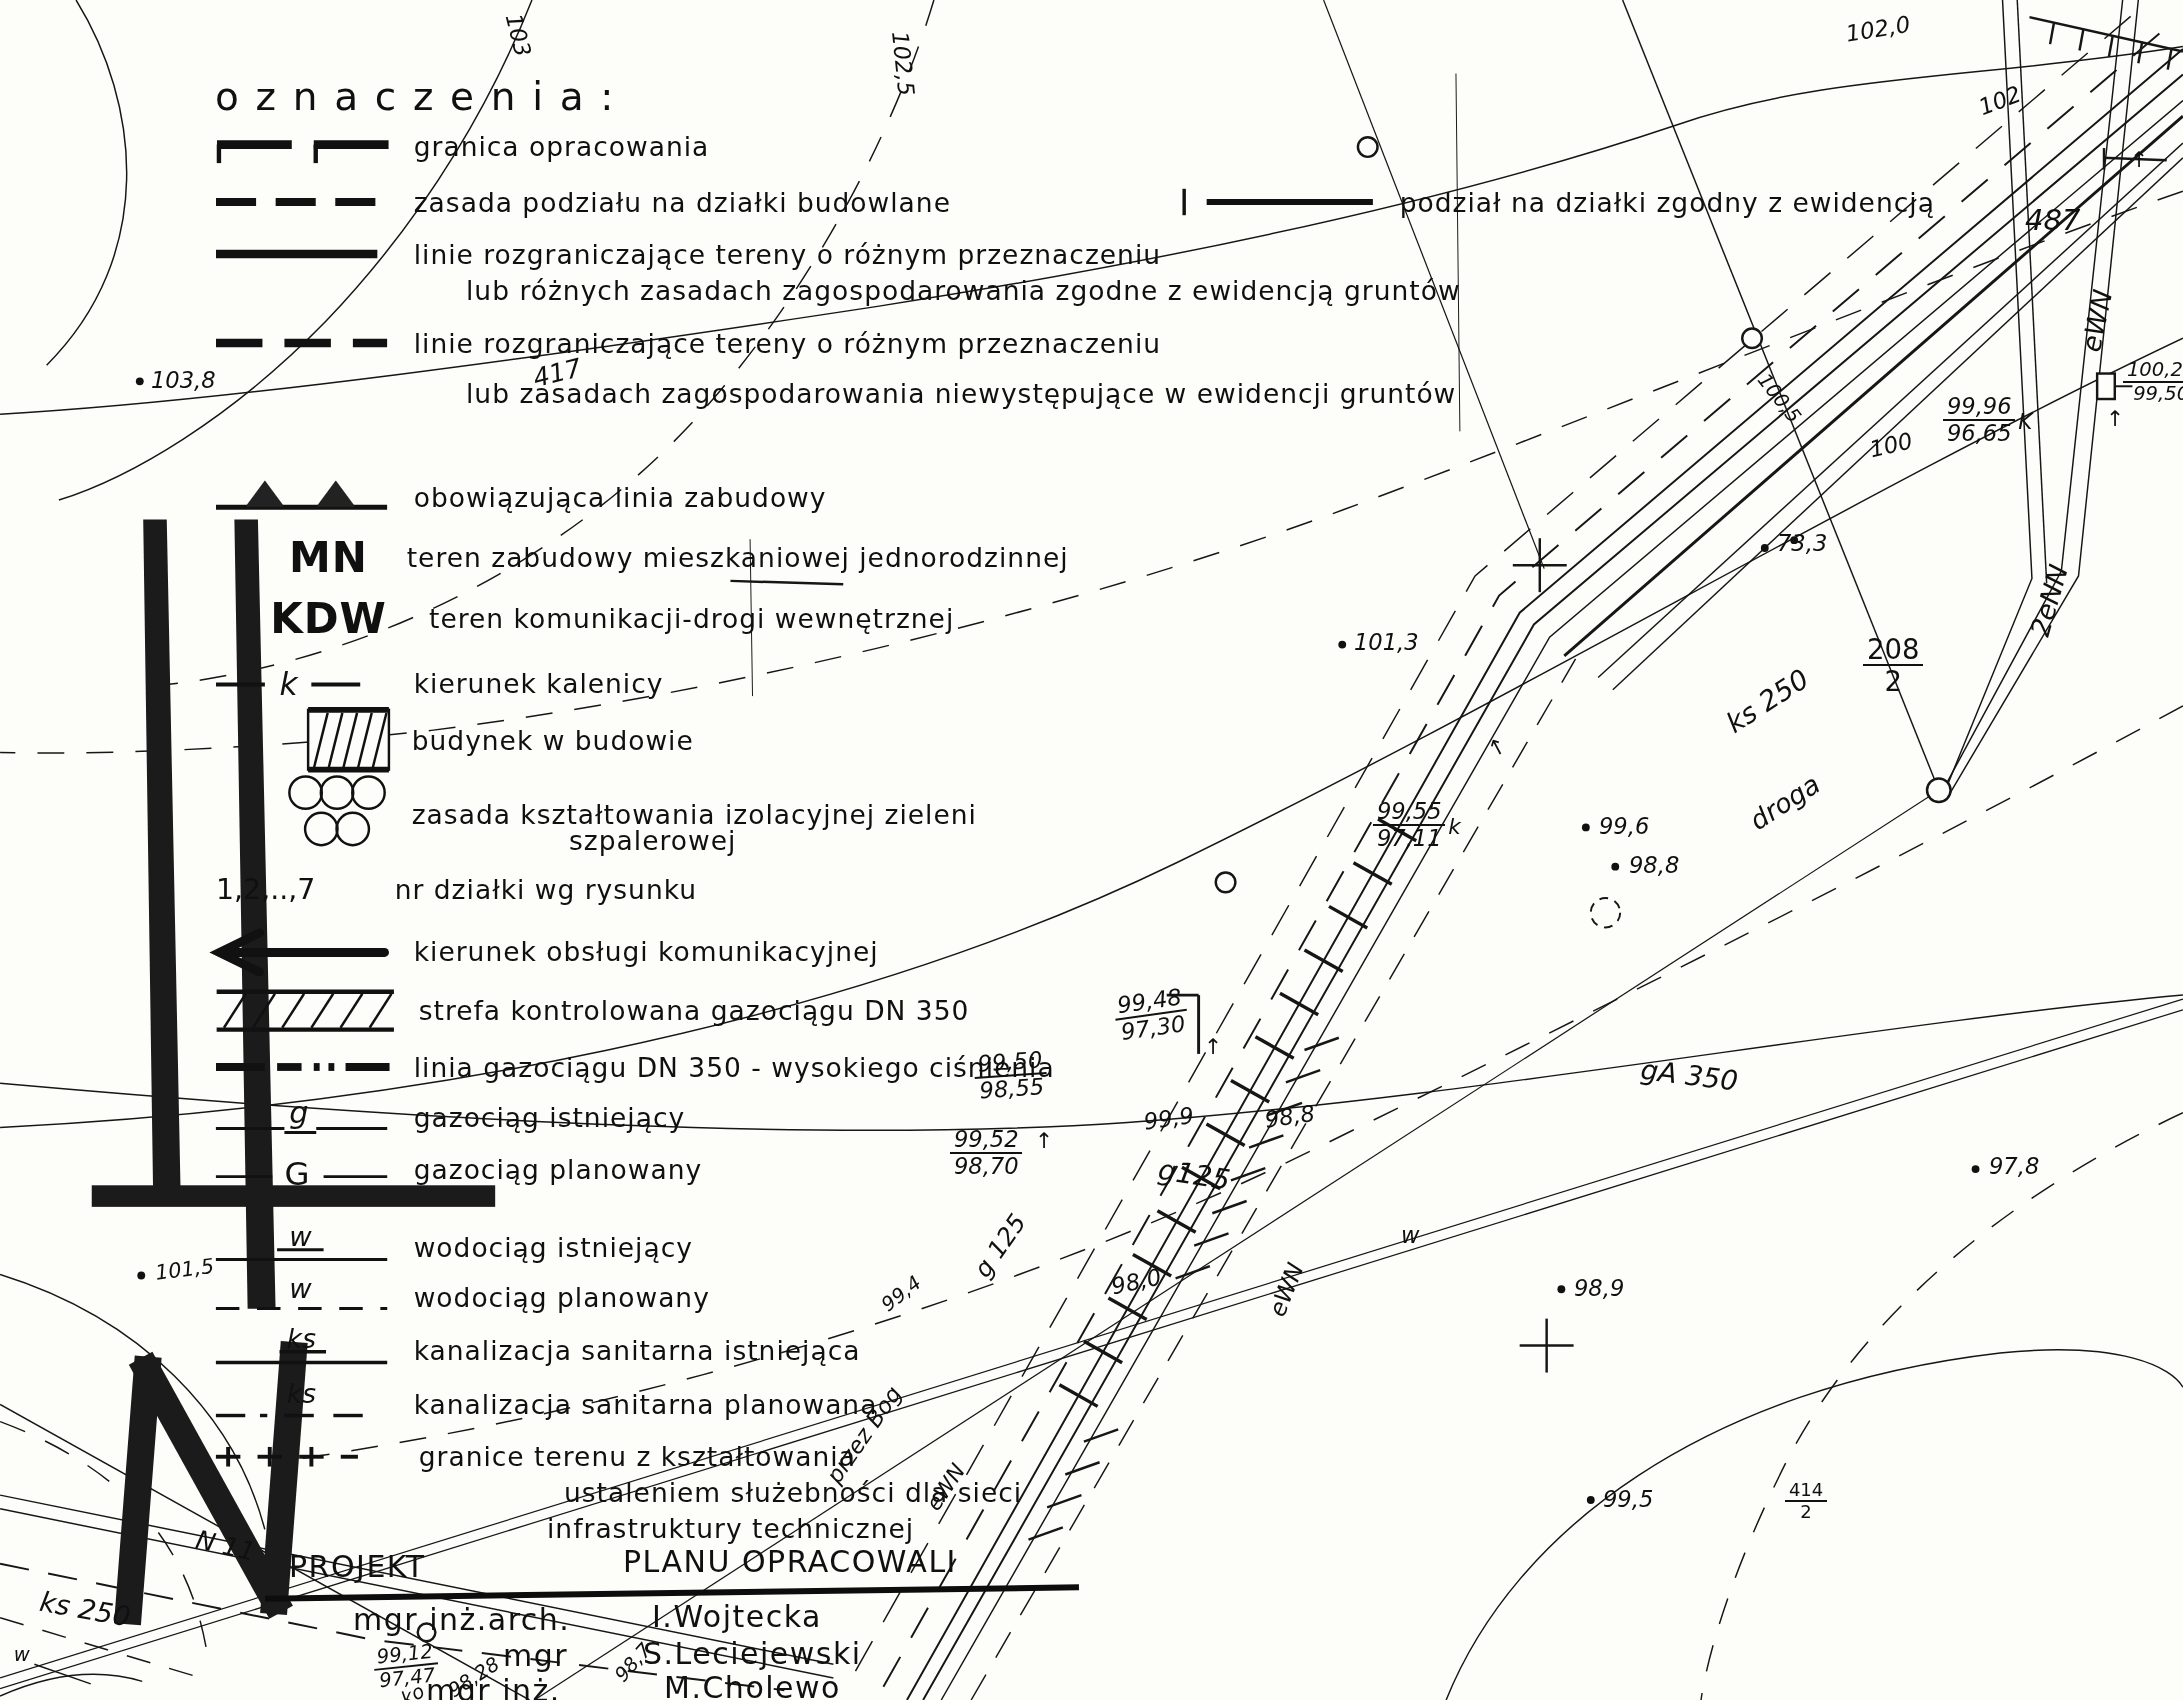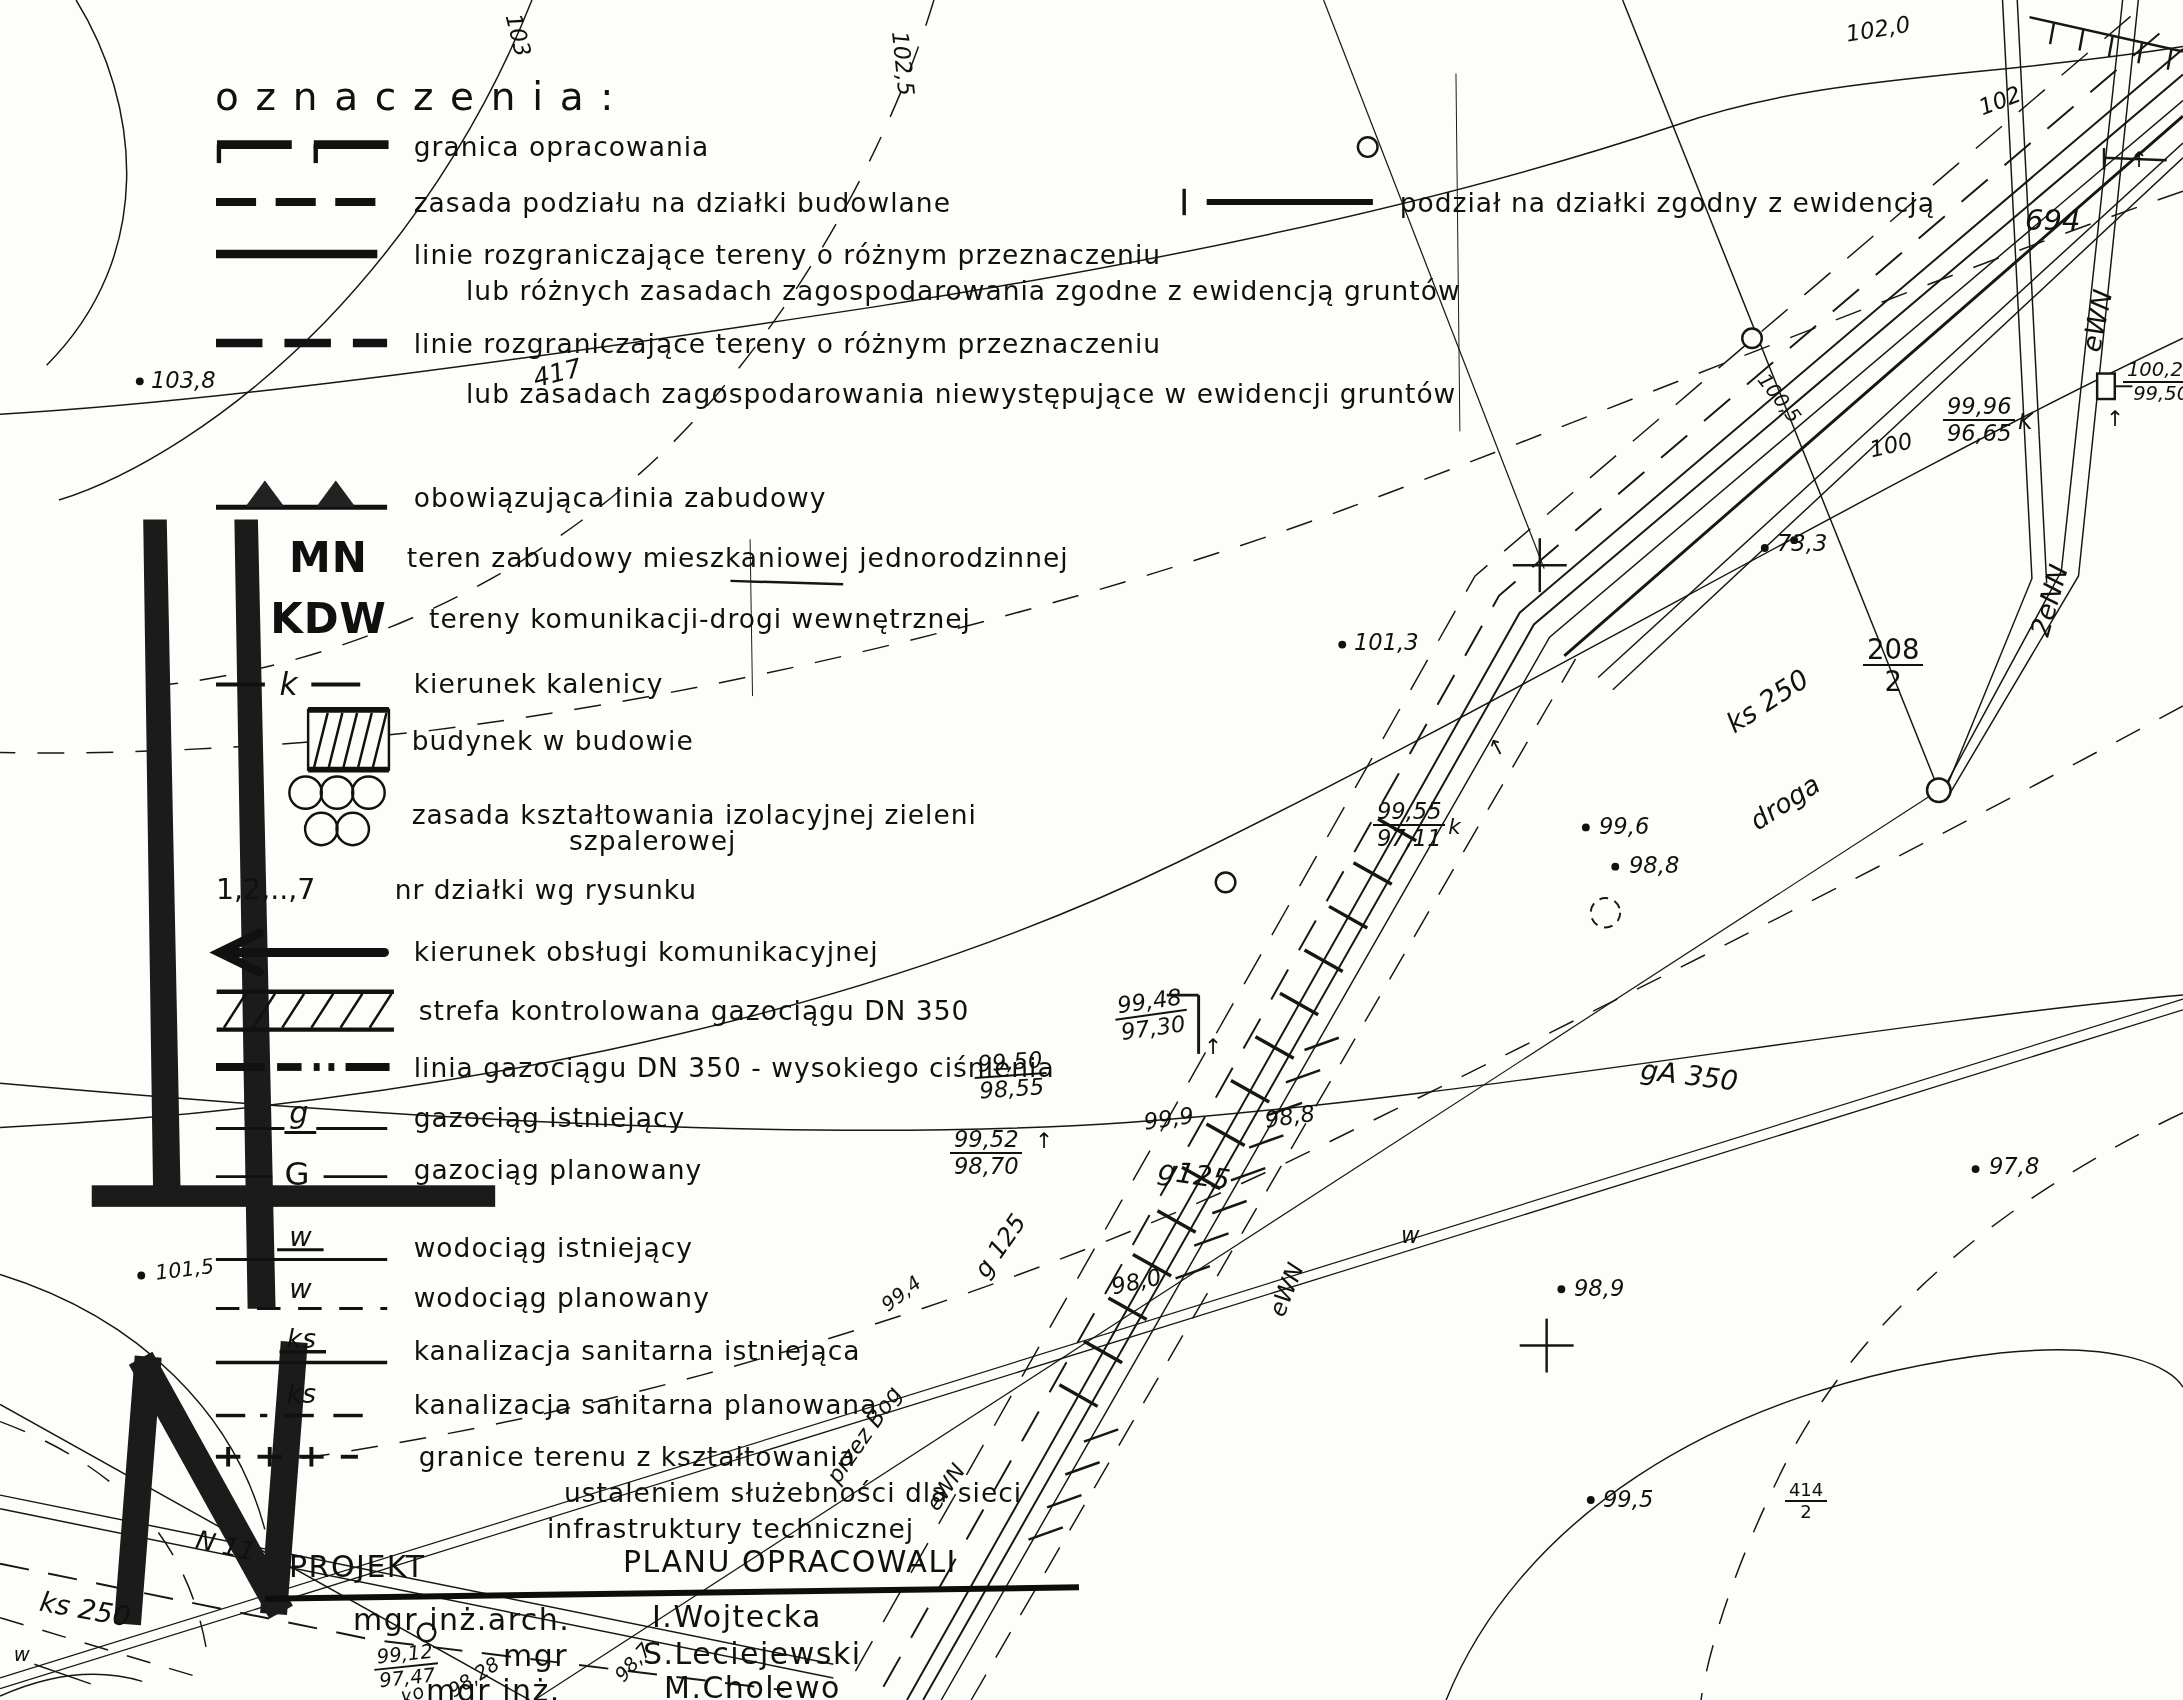--- a/index.html
+++ b/index.html
@@ -237,21 +237,21 @@
     <span class="lbl">obowiązująca linia zabudowy</span>
   </div>
 
   <div class="lg" style="left:267px;top:533px;">
     <span class="symtxt" style="width:123px;text-align:center;font-size:42px;">MN</span>
     <span class="lbl">teren zabudowy mieszkaniowej jednorodzinnej</span>
   </div>
 
   <div class="lg" style="left:267px;top:594px;gap:39px;">
     <span class="symtxt" style="width:123px;text-align:center;font-size:42px;">KDW</span>
-    <span class="lbl">tereny komunikacji-drogi wewnętrznej</span>
+    <span class="lbl">teren komunikacji-drogi wewnętrznej</span>
   </div>
 
   <div class="lg" style="left:211px;top:661px;">
     <svg width="186" height="44" viewBox="0 0 380 90">
         <g stroke="#111">
       <line x1="10" y1="48" x2="110" y2="48" stroke-width="8"></line>
       <line x1="205" y1="48" x2="305" y2="48" stroke-width="8"></line>
     </g>
         <text x="140" y="70" font-size="64" font-style="italic" fill="#111" stroke="none">k</text>
       </svg>
@@ -427,21 +427,21 @@
   <div class="credit" style="left:426px;top:1673px;">mgr inż.</div>
   <div class="credit" style="left:664px;top:1670px;">M.Cholewo</div>
 
   <span class="ml" style="left:526px;top:11.3px;transform:rotate(76deg);">103</span>
   <span class="ml" style="left:913px;top:30px;transform:rotate(84deg);">102,5</span>
   <span class="ml" style="left:1844px;top:20.6px;transform:rotate(-9deg);">102,0</span>
   <span class="ml" style="left:1975px;top:96px;transform:rotate(-21deg);">102</span>
   <span class="ml" style="left:1867px;top:437px;transform:rotate(-13deg);">100</span>
   <span class="ml" style="left:1771px;top:369px;transform:rotate(52deg);font-size:19.6px;">100,5</span>
 
-  <span class="ml big" style="left:2025px;top:203px;">694</span>
+  <span class="ml big" style="left:2025px;top:203px;">487</span>
   <span class="ml big" style="left:530px;top:364px;transform:rotate(-14deg);font-size:25.5px;">417</span>
 
   <span class="ml" style="left:151px;top:367px;">103,8</span>
   <span class="ml" style="left:1777px;top:530px;">73,3</span>
   <span class="ml" style="left:1354px;top:629px;">101,3</span>
   <span class="ml" style="left:1599px;top:813px;">99,6</span>
   <span class="ml" style="left:1629px;top:852px;">98,8</span>
   <span class="ml" style="left:1142px;top:1109px;transform:rotate(-8deg);">99,9</span>
   <span class="ml" style="left:1263px;top:1107px;transform:rotate(-8deg);">98,8</span>
   <span class="ml" style="left:1109px;top:1274px;transform:rotate(-12deg);">98,0</span>

